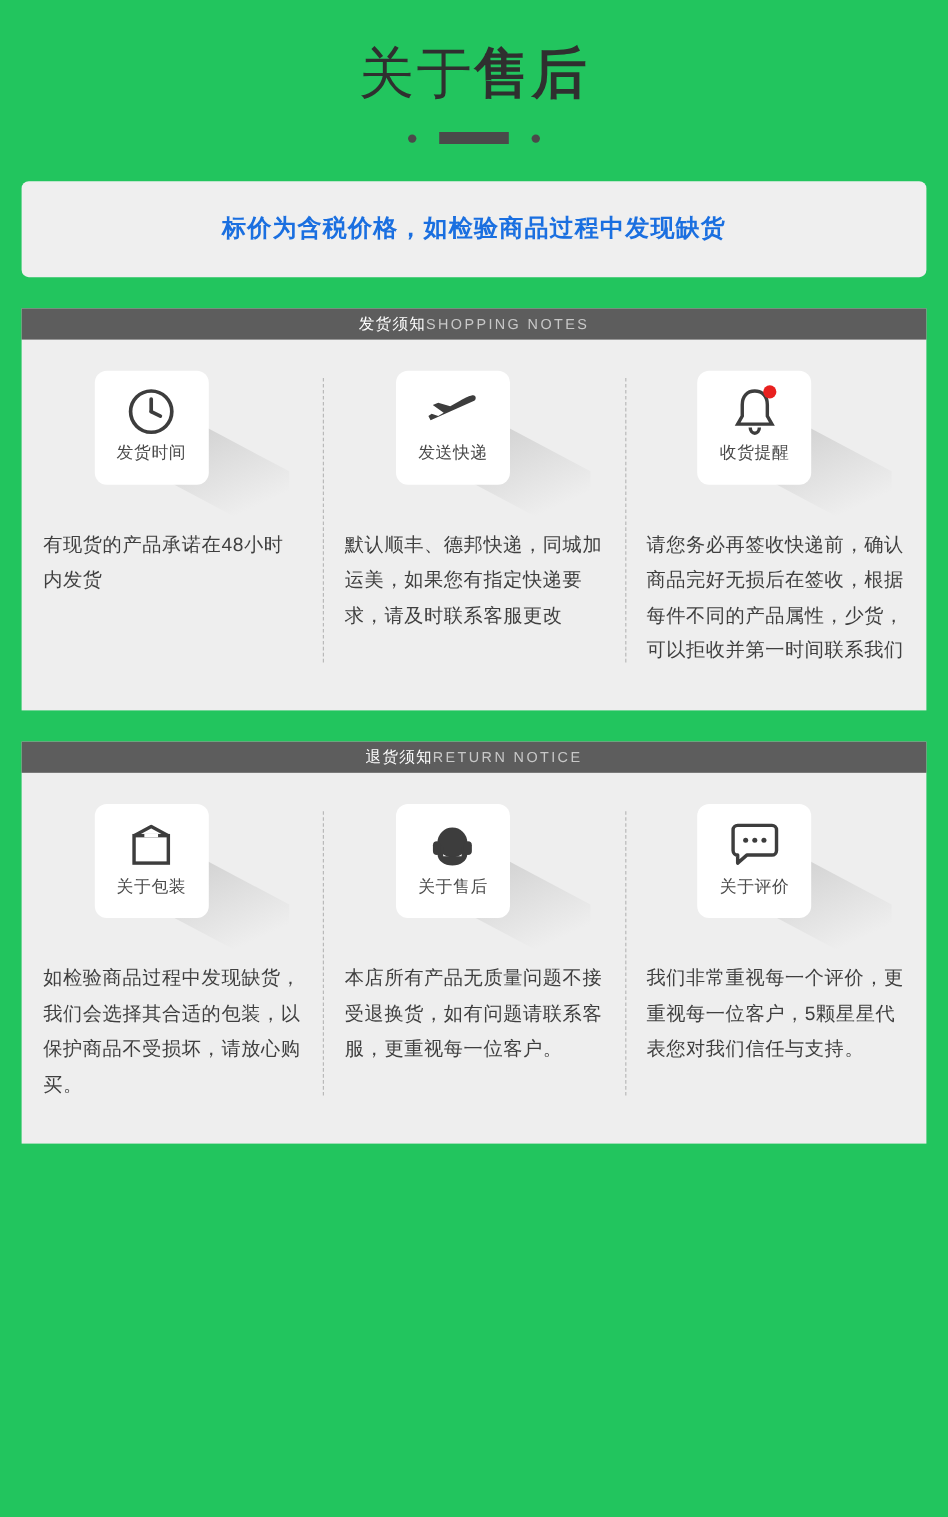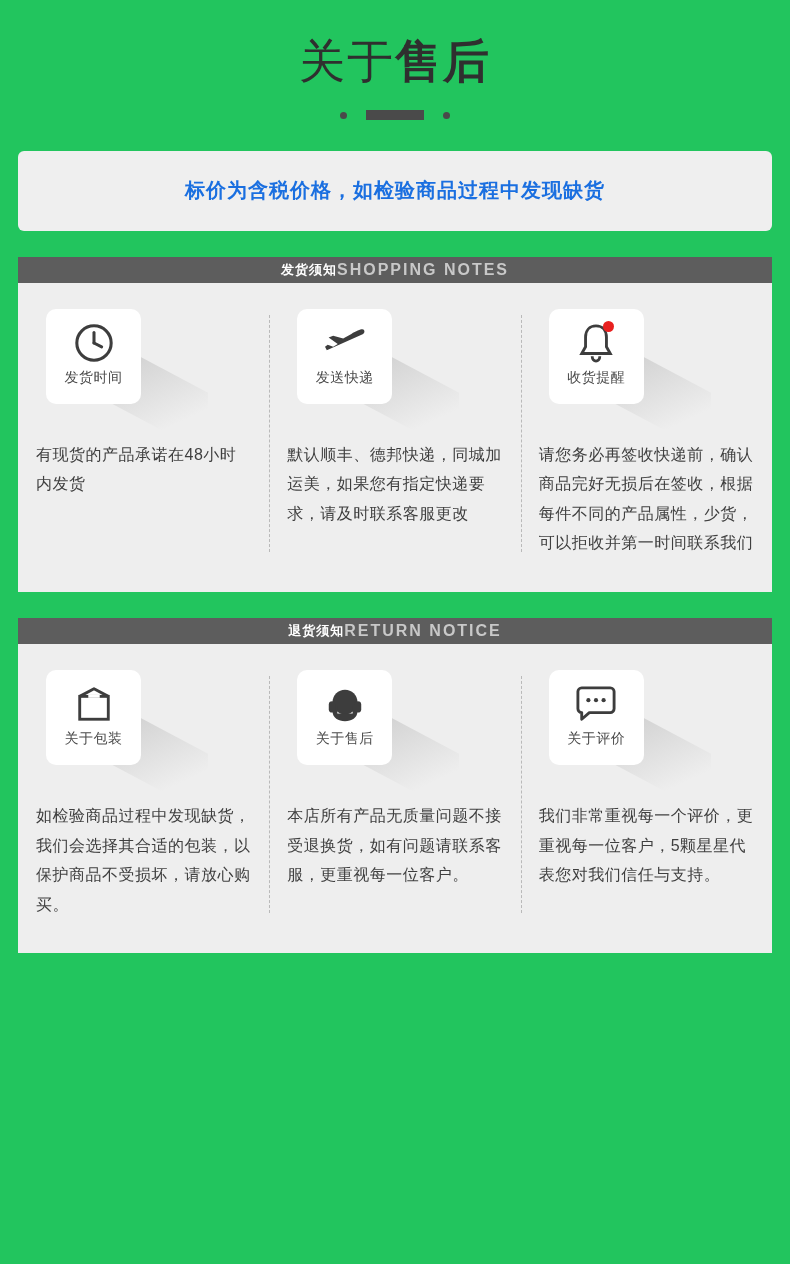--- a/index.html
+++ b/index.html
@@ -79,39 +79,39 @@
     background: #eeeeee;
   }
   .section-header {
     height: 26px;
     background: #5d5d5d;
     color: #ffffff;
     display: flex;
     align-items: center;
     justify-content: center;
     font-size: 13px;
-    font-weight: bold;
   }
   .section-header .cn { letter-spacing: 1px; }
   .section-header .en {
     color: #c8c8c8;
-    font-size: 16px;
+    font-size: 12px;
     letter-spacing: 2px;
   }
 
   .cards {
     display: flex;
     padding: 26px 0 34px;
   }
   .card {
     flex: 1 1 0;
     position: relative;
     padding: 0 18px;
     display: flex;
     flex-direction: column;
+    align-items: center;
   }
   .card + .card::before {
     content: "";
     position: absolute;
     left: 0; top: 6px; bottom: 6px;
     border-left: 1px dashed #b9b9b9;
   }
 
   
   .tile-wrap {

